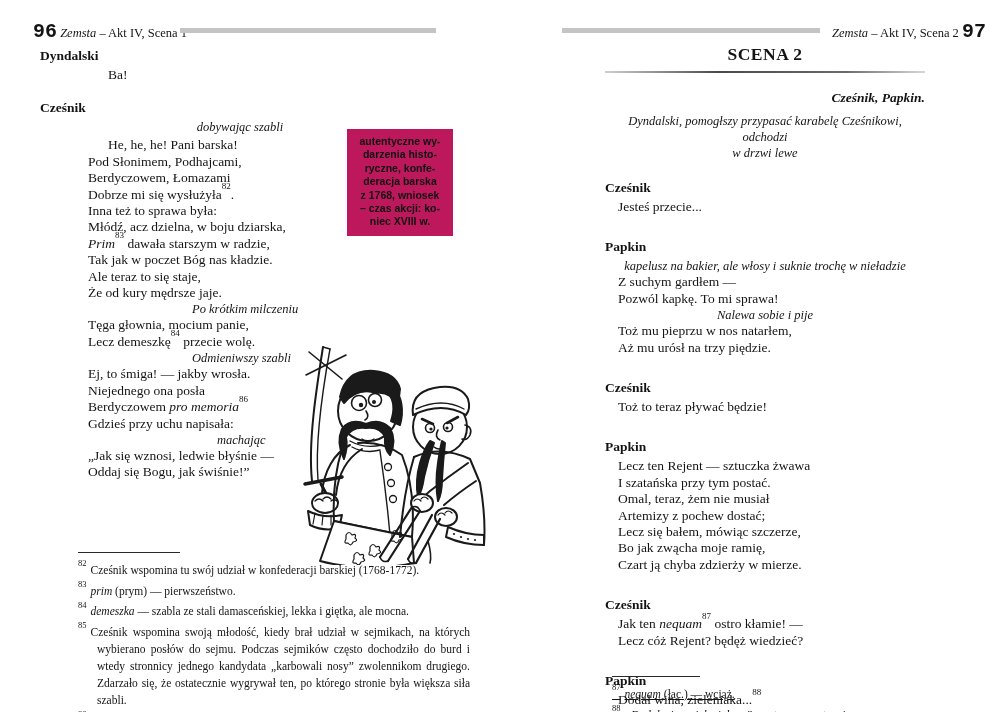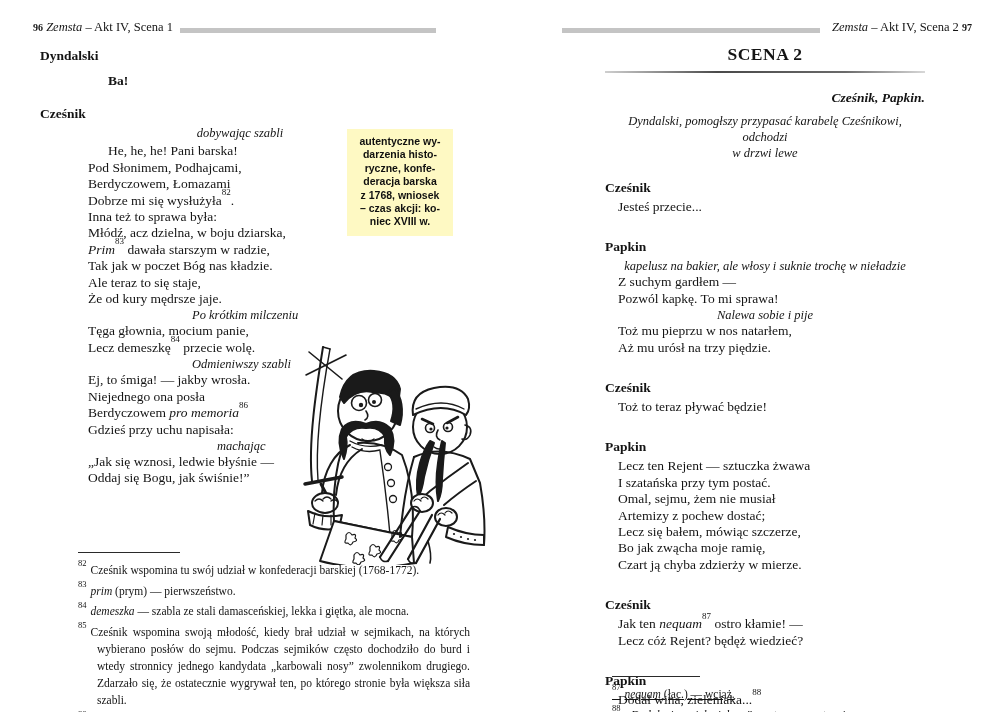--- a/index.html
+++ b/index.html
@@ -1,21 +1,21 @@
 <!DOCTYPE html>
 <html lang="pl"><head>
 <meta charset="utf-8">
 <style>
   html,body{margin:0;padding:0;background:#ffffff;}
   .book{position:relative;width:1000px;height:712px;background:#fff;overflow:hidden;
         font-family:"Liberation Serif",serif;color:#141414;}
 
   
   .running-head{position:absolute;top:20px;font-size:12.5px;white-space:nowrap;}
-  .running-head .pg{font-weight:bold;font-size:10px;}
+  .running-head .pg{font-weight:bold;font-size:20px;font-family:Liberation Mono, monospace;}
   .running-head .bktitle{font-style:italic;}
   .head-bar{position:absolute;height:5px;background:#c4c4c4;}
 
   
   .col{position:absolute;}
   .col-left{left:40px;top:44px;width:400px;}
   .col-right{left:605px;top:40px;width:320px;}
 
   .speaker{text-align:left;font-weight:bold;font-size:13.5px;line-height:16px;margin:15px 0 3px;}
   .speaker.first{margin-top:4px;}
@@ -28,21 +28,21 @@
   .sdir.pos2{padding-left:177px;}
   sup.note-ref{font-size:9px;line-height:0;position:relative;top:-0.45em;}
 
   
   .scene-title{text-align:center;font-weight:bold;font-size:17.5px;letter-spacing:.5px;line-height:20px;margin-top:4px;}
   .scene-rule{height:2px;margin-top:7px;background:linear-gradient(to right,#cfcfcf,#4a4a4a 35%,#6a6a6a 75%,#d8d8d8);}
   .scene-chars{text-align:right;font-weight:bold;font-style:italic;font-size:13.5px;margin-top:17px;}
   .scene-dir{text-align:center;font-style:italic;font-size:12.5px;line-height:16px;margin-top:7px;}
 
   
-  .margin-note{position:absolute;left:347px;top:129px;width:106px;background:#fef9c3;
+  .margin-note{position:absolute;left:347px;top:129px;width:106px;background:#be185d;
       font-family:"Liberation Sans",sans-serif;font-weight:bold;font-size:10.5px;line-height:13.4px;
       text-align:center;padding:6px 2px 7px;box-sizing:border-box;color:#101010;}
 
   
   .footnotes{position:absolute;font-size:11.5px;line-height:16.9px;}
   .fn-left{left:78px;top:552px;width:392px;}
   .fn-right{left:612px;top:676px;width:345px;text-decoration:underline;}
   .fn-rule{border-top:1.2px solid #2a2a2a;margin-bottom:5px;}
   .fn-left .fn-rule{width:102px;}
   .fn-right .fn-rule{width:88px;}
@@ -65,21 +65,21 @@
   <div class="head-bar" style="left:180px;top:28px;width:256px;"></div>
 
   <div class="head-bar" style="left:562px;top:28px;width:258px;"></div>
   <div class="running-head" style="left:832px;">
     <span class="bktitle">Zemsta</span><span> – Akt IV, Scena 2</span>
     <span class="pg">97</span>
   </div>
 
   <div class="col col-left">
     <div class="speaker first">Dyndalski</div>
-    <div class="vline indent" style="margin-top:9px;font-weight:bold;">Ba!</div>
+    <div class="vline indent" style="margin-top:3px;">Ba!</div>
 
     <div class="speaker" style="margin-top:17px;">Cześnik</div>
     <div class="sdir center">dobywając szabli</div>
 
     <div style="margin-top:2px;">
       <div class="vline indent">He, he, he! Pani barska!</div>
       <div class="vline">Pod Słonimem, Podhajcami,</div>
       <div class="vline">Berdyczowem, Łomazami</div>
       <div class="vline"><span>Dobrze mi się wysłużyła</span><sup class="note-ref">82</sup><span>.</span></div>
       <div class="vline">Inna też to sprawa była:</div>
@@ -248,21 +248,21 @@
     <div class="sdir center">Nalewa sobie i pije</div>
     <div class="vline">Toż mu pieprzu w nos natarłem,</div>
     <div class="vline">Aż mu urósł na trzy piędzie.</div>
 
     <div class="speaker" style="margin-top:24px;">Cześnik</div>
     <div class="vline">Toż to teraz pływać będzie!</div>
 
     <div class="speaker" style="margin-top:24px;">Papkin</div>
     <div class="vline">Lecz ten Rejent — sztuczka żwawa</div>
     <div class="vline">I szatańska przy tym postać.</div>
-    <div class="vline">Omal, sejmu, żem nie musiał</div>
+    <div class="vline">Omal, teraz, żem nie musiał</div>
     <div class="vline">Artemizy z pochew dostać;</div>
     <div class="vline">Lecz się bałem, mówiąc szczerze,</div>
     <div class="vline">Bo jak zwącha moje ramię,</div>
     <div class="vline">Czart ją chyba zdzierży w mierze.</div>
 
     <div class="speaker" style="margin-top:24px;">Cześnik</div>
     <div class="vline"><span>Jak ten </span><i>nequam</i><sup class="note-ref">87</sup><span> ostro kłamie! —</span></div>
     <div class="vline">Lecz cóż Rejent? będęż wiedzieć?</div>
 
     <div class="speaker" style="margin-top:24px;">Papkin</div>

